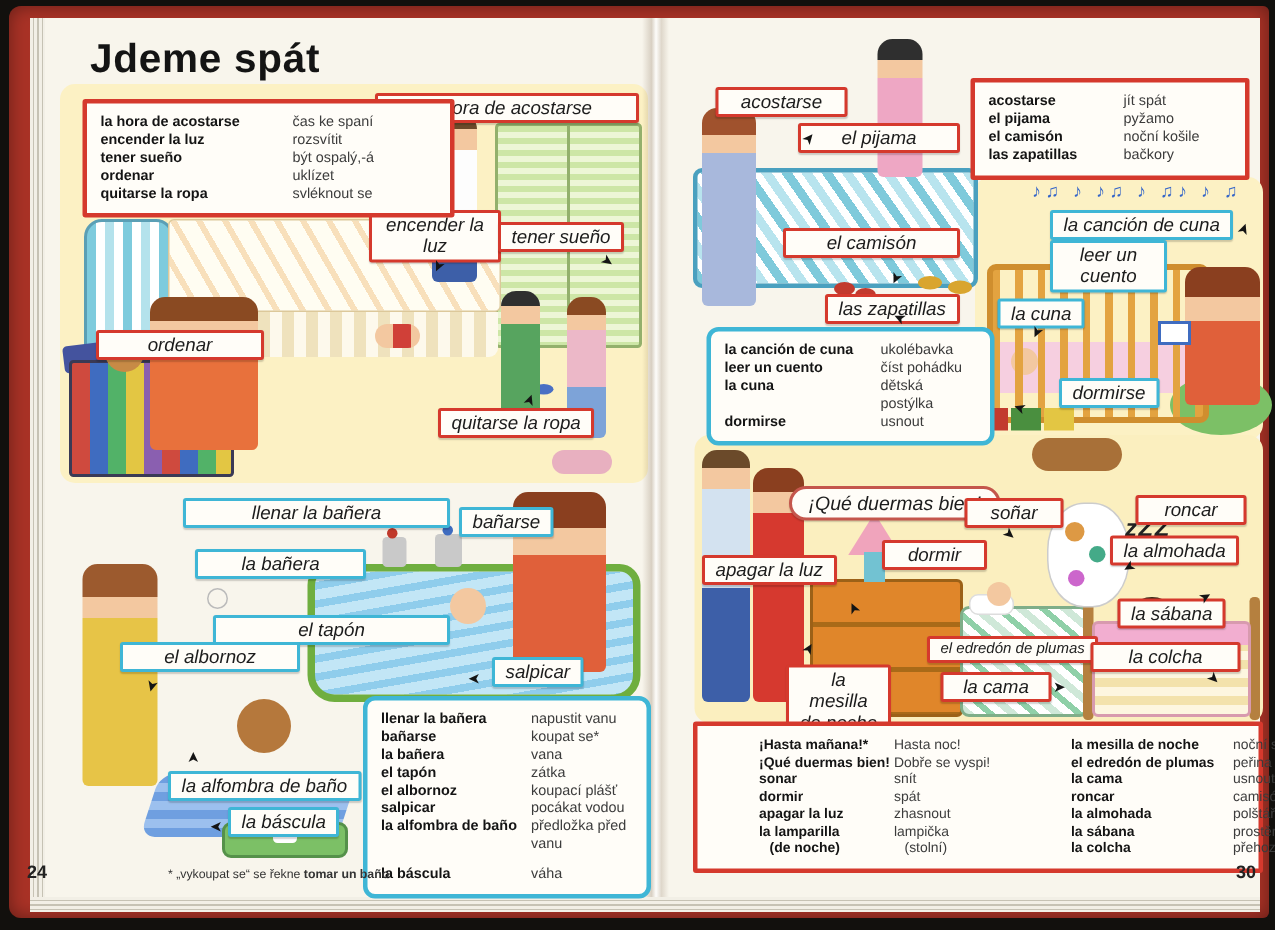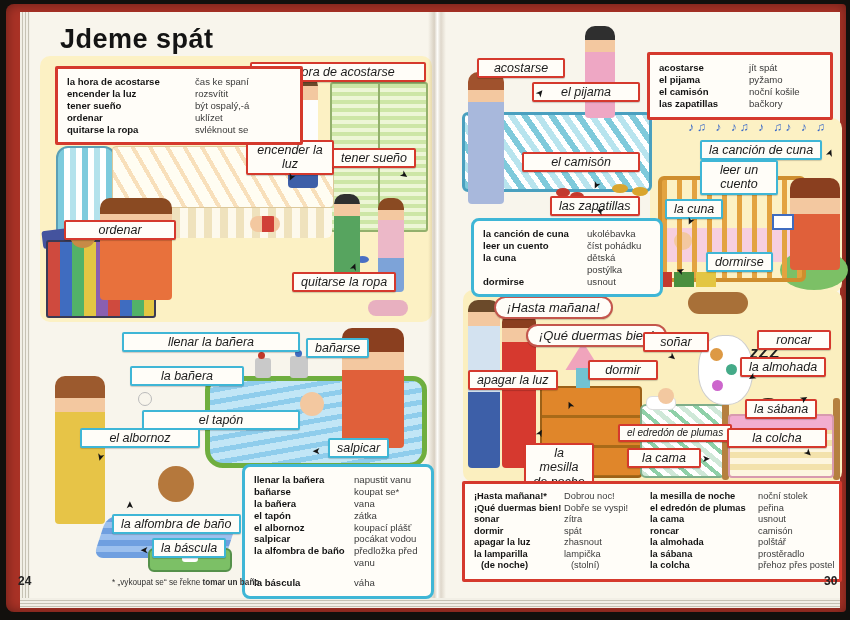--- a/index.html
+++ b/index.html
@@ -39,21 +39,21 @@
 
   
   .vbox { position:absolute; z-index:6; background:#fffdf8; border:3px solid #d5392d;
           padding:7px 9px; border-radius:2px; }
   .vbox.cyan { border-color:#3fb6d6; border-radius:8px; }
   .vrow { display:flex; font-size:9.6px; line-height:1.24; }
   .vrow .es { font-weight:bold; color:#141414; flex:0 0 auto; }
   .vrow .cz { color:#3c3c3c; }
   #vbA .es { width:128px; } #vbB .es { width:100px; } #vbB .cz { width:78px; }
   #vbC .es { width:90px; }  #vbD .es { width:104px; }
-  #vbE .vrow { font-size:9.3px; }
+  #vbE .vrow { font-size:9.3px;margin-left:32px; }
   #vbE1 .es { width:90px; } #vbE1 .cz { width:74px; }
   #vbE2 .es { width:108px; } #vbE2 .cz { width:92px; }
   .ind { padding-left:7px; }
 
   .title { position:absolute; left:60px; top:24px; z-index:6; font-size:27px;
            font-weight:bold; color:#141414; letter-spacing:.5px; }
   .pgnum { position:absolute; z-index:7; font-weight:bold; font-size:12px; color:#222; }
   .foot { position:absolute; z-index:6; font-size:8.2px; color:#333; }
   .arr { position:absolute; z-index:7; font-size:10px; color:#141414; line-height:1; }
   .notes { position:absolute; z-index:5; color:#3566c8; font-size:12px;
@@ -172,21 +172,20 @@
   <div class="lbl" style="left:477px;top:58px;width:88px;">acostarse</div>
   <div class="lbl" style="left:532px;top:82px;width:108px;">el pijama</div>
   <div class="lbl" style="left:522px;top:152px;width:118px;">el camisón</div>
   <div class="lbl" style="left:550px;top:196px;">las zapatillas</div>
 
   <div class="lbl cyan" style="left:700px;top:140px;">la canción de cuna</div>
   <div class="lbl cyan wrap" style="left:700px;top:160px;width:78px;">leer un cuento</div>
   <div class="lbl cyan" style="left:665px;top:199px;">la cuna</div>
   <div class="lbl cyan" style="left:706px;top:252px;">dormirse</div>
 
-  <div class="bubble" style="left:494px;top:296px;">¡Hasta mañana!</div>
   <div class="bubble" style="left:526px;top:324px;">¡Qué duermas bien!</div>
 
   <div class="lbl" style="left:643px;top:332px;width:66px;">soñar</div>
   <div class="lbl" style="left:468px;top:370px;">apagar la luz</div>
   <div class="lbl" style="left:588px;top:360px;width:70px;">dormir</div>
   <div class="lbl sm" style="left:618px;top:424px;">el edredón de plumas</div>
   <div class="lbl wrap" style="left:524px;top:443px;width:70px;">la mesilla de noche</div>
   <div class="lbl" style="left:627px;top:448px;width:74px;">la cama</div>
   <div class="lbl" style="left:757px;top:330px;width:74px;">roncar</div>
   <div class="lbl" style="left:740px;top:357px;">la almohada</div>
@@ -308,29 +307,29 @@
         <span class="es">dormirse</span>
         <span class="cz">usnout</span>
       </div>
   </div>
 
   <div class="vbox" id="vbE" style="left:462px;top:481px;width:380px;">
     <div style="display:flex;gap:12px;">
       <div id="vbE1">
         <div class="vrow">
             <span class="es">¡Hasta mañana!*</span>
-            <span class="cz">Dobrou noc!</span>
+            <span class="cz">Hasta noc!</span>
           </div>
         <div class="vrow">
             <span class="es">¡Qué duermas bien!</span>
             <span class="cz">Dobře se vyspi!</span>
           </div>
         <div class="vrow">
             <span class="es">sonar</span>
-            <span class="cz">zítra</span>
+            <span class="cz">snít</span>
           </div>
         <div class="vrow">
             <span class="es">dormir</span>
             <span class="cz">spát</span>
           </div>
         <div class="vrow">
             <span class="es">apagar la luz</span>
             <span class="cz">zhasnout</span>
           </div>
         <div class="vrow">

